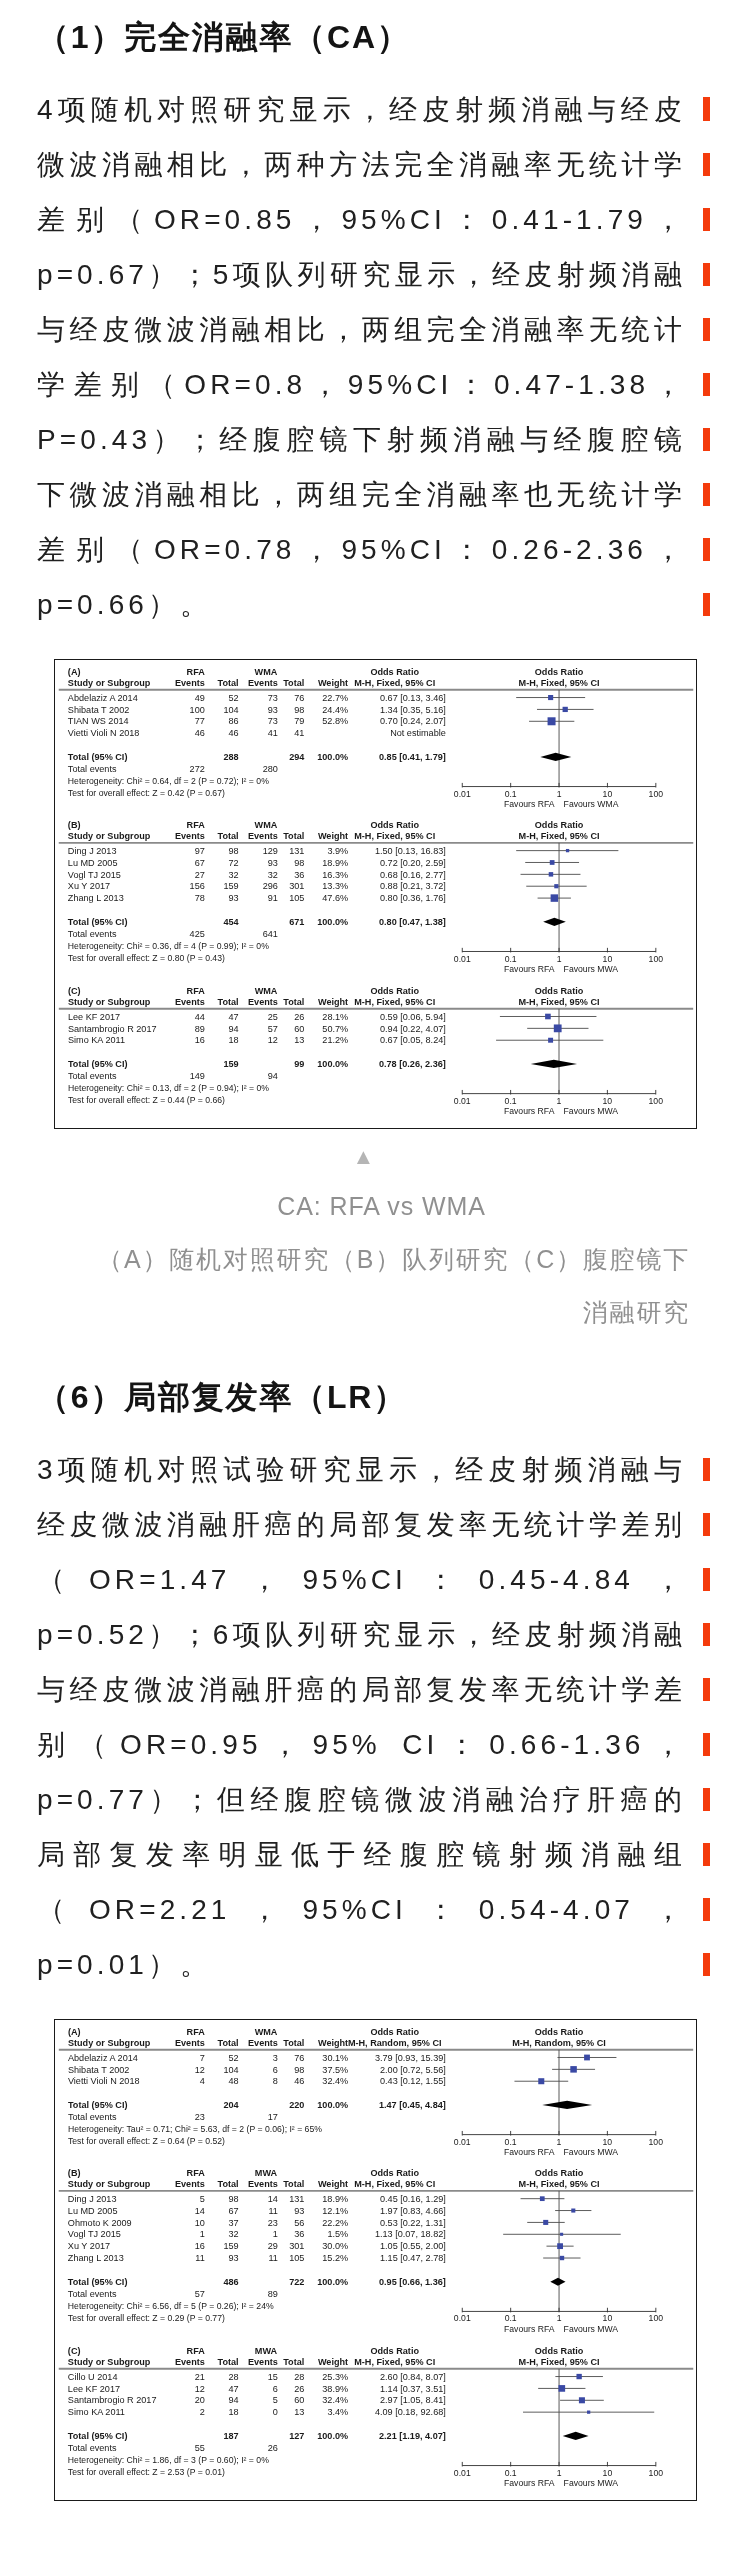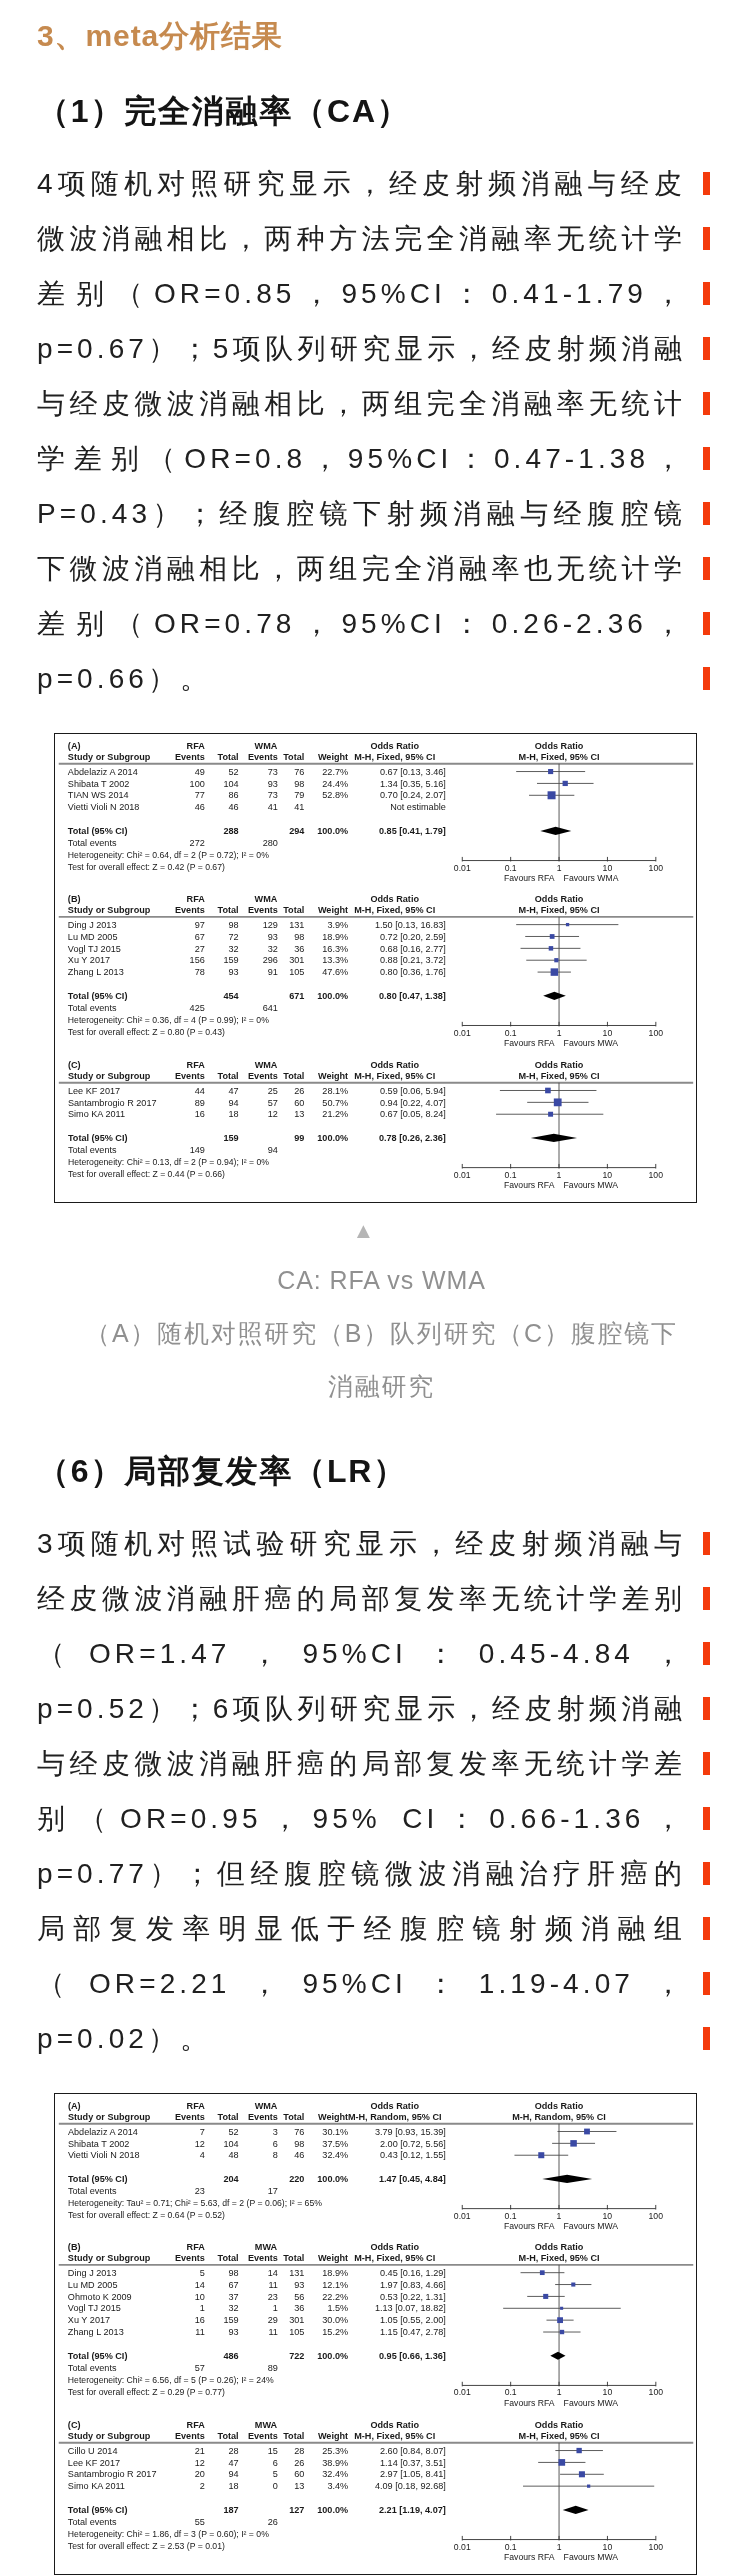--- a/index.html
+++ b/index.html
@@ -15,28 +15,27 @@
   .para{font-size:28px;line-height:55px;letter-spacing:4.1px;text-align:justify;color:#202020;margin:0 4px 27px 0;position:relative;}
   .para::after{content:'';position:absolute;top:0;right:-24px;width:7.3px;height:100%;
     background:repeating-linear-gradient(to bottom,transparent 0 15.5px,var(--mark-color) 15.5px 39px,transparent 39px 55px);}
   figure{margin:0 0 37px 0;}
   .plot-box{margin-left:17.3px;width:643px;border:1.8px solid #1a1a1a;background:#fff;padding:5.5px 0 1.8px 0.9px;box-sizing:border-box;}
   .plot-box svg{display:block;margin:0;}
   .fp-section{margin:0 0 5.5px 0;}
   svg text{font-family:"Liberation Sans","DejaVu Sans",sans-serif;fill:#1a1a1a;}
   .tri{text-align:center;color:#b5b5b5;font-size:22px;line-height:22px;margin:16.4px 0 12.8px 0;cursor:pointer;}
   .caption{text-align:center;color:var(--caption-color);font-size:25px;line-height:53px;letter-spacing:0.9px;margin-left:36px;}
-  .caption .cap2{letter-spacing:1.8px;}
+  .caption .cap2{letter-spacing:1.8px;text-align:right;}
 </style>
 </head>
 <body>
 
 <main class="wrap">
 
-  <h1 class="title">3、meta分析结果</h1>
 
   <section>
     <h2 class="heading">（1）完全消融率（CA）</h2>
     <p class="para">4项随机对照研究显示，经皮射频消融与经皮微波消融相比，两种方法完全消融率无统计学差别（OR=0.85，95%CI：0.41-1.79，p=0.67）；5项队列研究显示，经皮射频消融与经皮微波消融相比，两组完全消融率无统计学差别（OR=0.8，95%CI：0.47-1.38，P=0.43）；经腹腔镜下射频消融与经腹腔镜下微波消融相比，两组完全消融率也无统计学差别（OR=0.78，95%CI：0.26-2.36，p=0.66）。</p>
     <figure>
       <div class="plot-box">
           <div class="fp-section">
             <svg width="640" height="148" viewBox="0 0 701 162">
               <text x="13" y="10" font-size="10" text-anchor="start" font-weight="bold">(A)</text>
               <text x="153" y="10" font-size="10" text-anchor="middle" font-weight="bold">RFA</text>
@@ -274,21 +273,21 @@
       <div class="tri">▲</div>
       <figcaption class="caption">
         <div class="cap1">CA: RFA vs WMA</div>
         <div class="cap2">（A）随机对照研究（B）队列研究（C）腹腔镜下消融研究</div>
       </figcaption>
     </figure>
   </section>
 
   <section>
     <h2 class="heading">（6）局部复发率（LR）</h2>
-    <p class="para">3项随机对照试验研究显示，经皮射频消融与经皮微波消融肝癌的局部复发率无统计学差别（OR=1.47，95%CI：0.45-4.84，p=0.52）；6项队列研究显示，经皮射频消融与经皮微波消融肝癌的局部复发率无统计学差别（OR=0.95，95% CI：0.66-1.36，p=0.77）；但经腹腔镜微波消融治疗肝癌的局部复发率明显低于经腹腔镜射频消融组（OR=2.21，95%CI：1.19-4.07，p=0.02）。</p>
+    <p class="para">3项随机对照试验研究显示，经皮射频消融与经皮微波消融肝癌的局部复发率无统计学差别（OR=1.47，95%CI：0.45-4.84，p=0.52）；6项队列研究显示，经皮射频消融与经皮微波消融肝癌的局部复发率无统计学差别（OR=0.95，95% CI：0.66-1.36，p=0.77）；但经腹腔镜微波消融治疗肝癌的局部复发率明显低于经腹腔镜射频消融组（OR=2.21，95%CI：0.54-4.07，p=0.01）。</p>
     <figure>
       <div class="plot-box">
           <div class="fp-section">
             <svg width="640" height="136" viewBox="0 0 701 149">
               <text x="13" y="10" font-size="10" text-anchor="start" font-weight="bold">(A)</text>
               <text x="153" y="10" font-size="10" text-anchor="middle" font-weight="bold">RFA</text>
               <text x="230" y="10" font-size="10" text-anchor="middle" font-weight="bold">WMA</text>
               <text x="371" y="10" font-size="10" text-anchor="middle" font-weight="bold">Odds Ratio</text>
               <text x="551" y="10" font-size="10" text-anchor="middle" font-weight="bold">Odds Ratio</text>
               <text x="13" y="22" font-size="10" text-anchor="start" font-weight="bold">Study or Subgroup</text>

